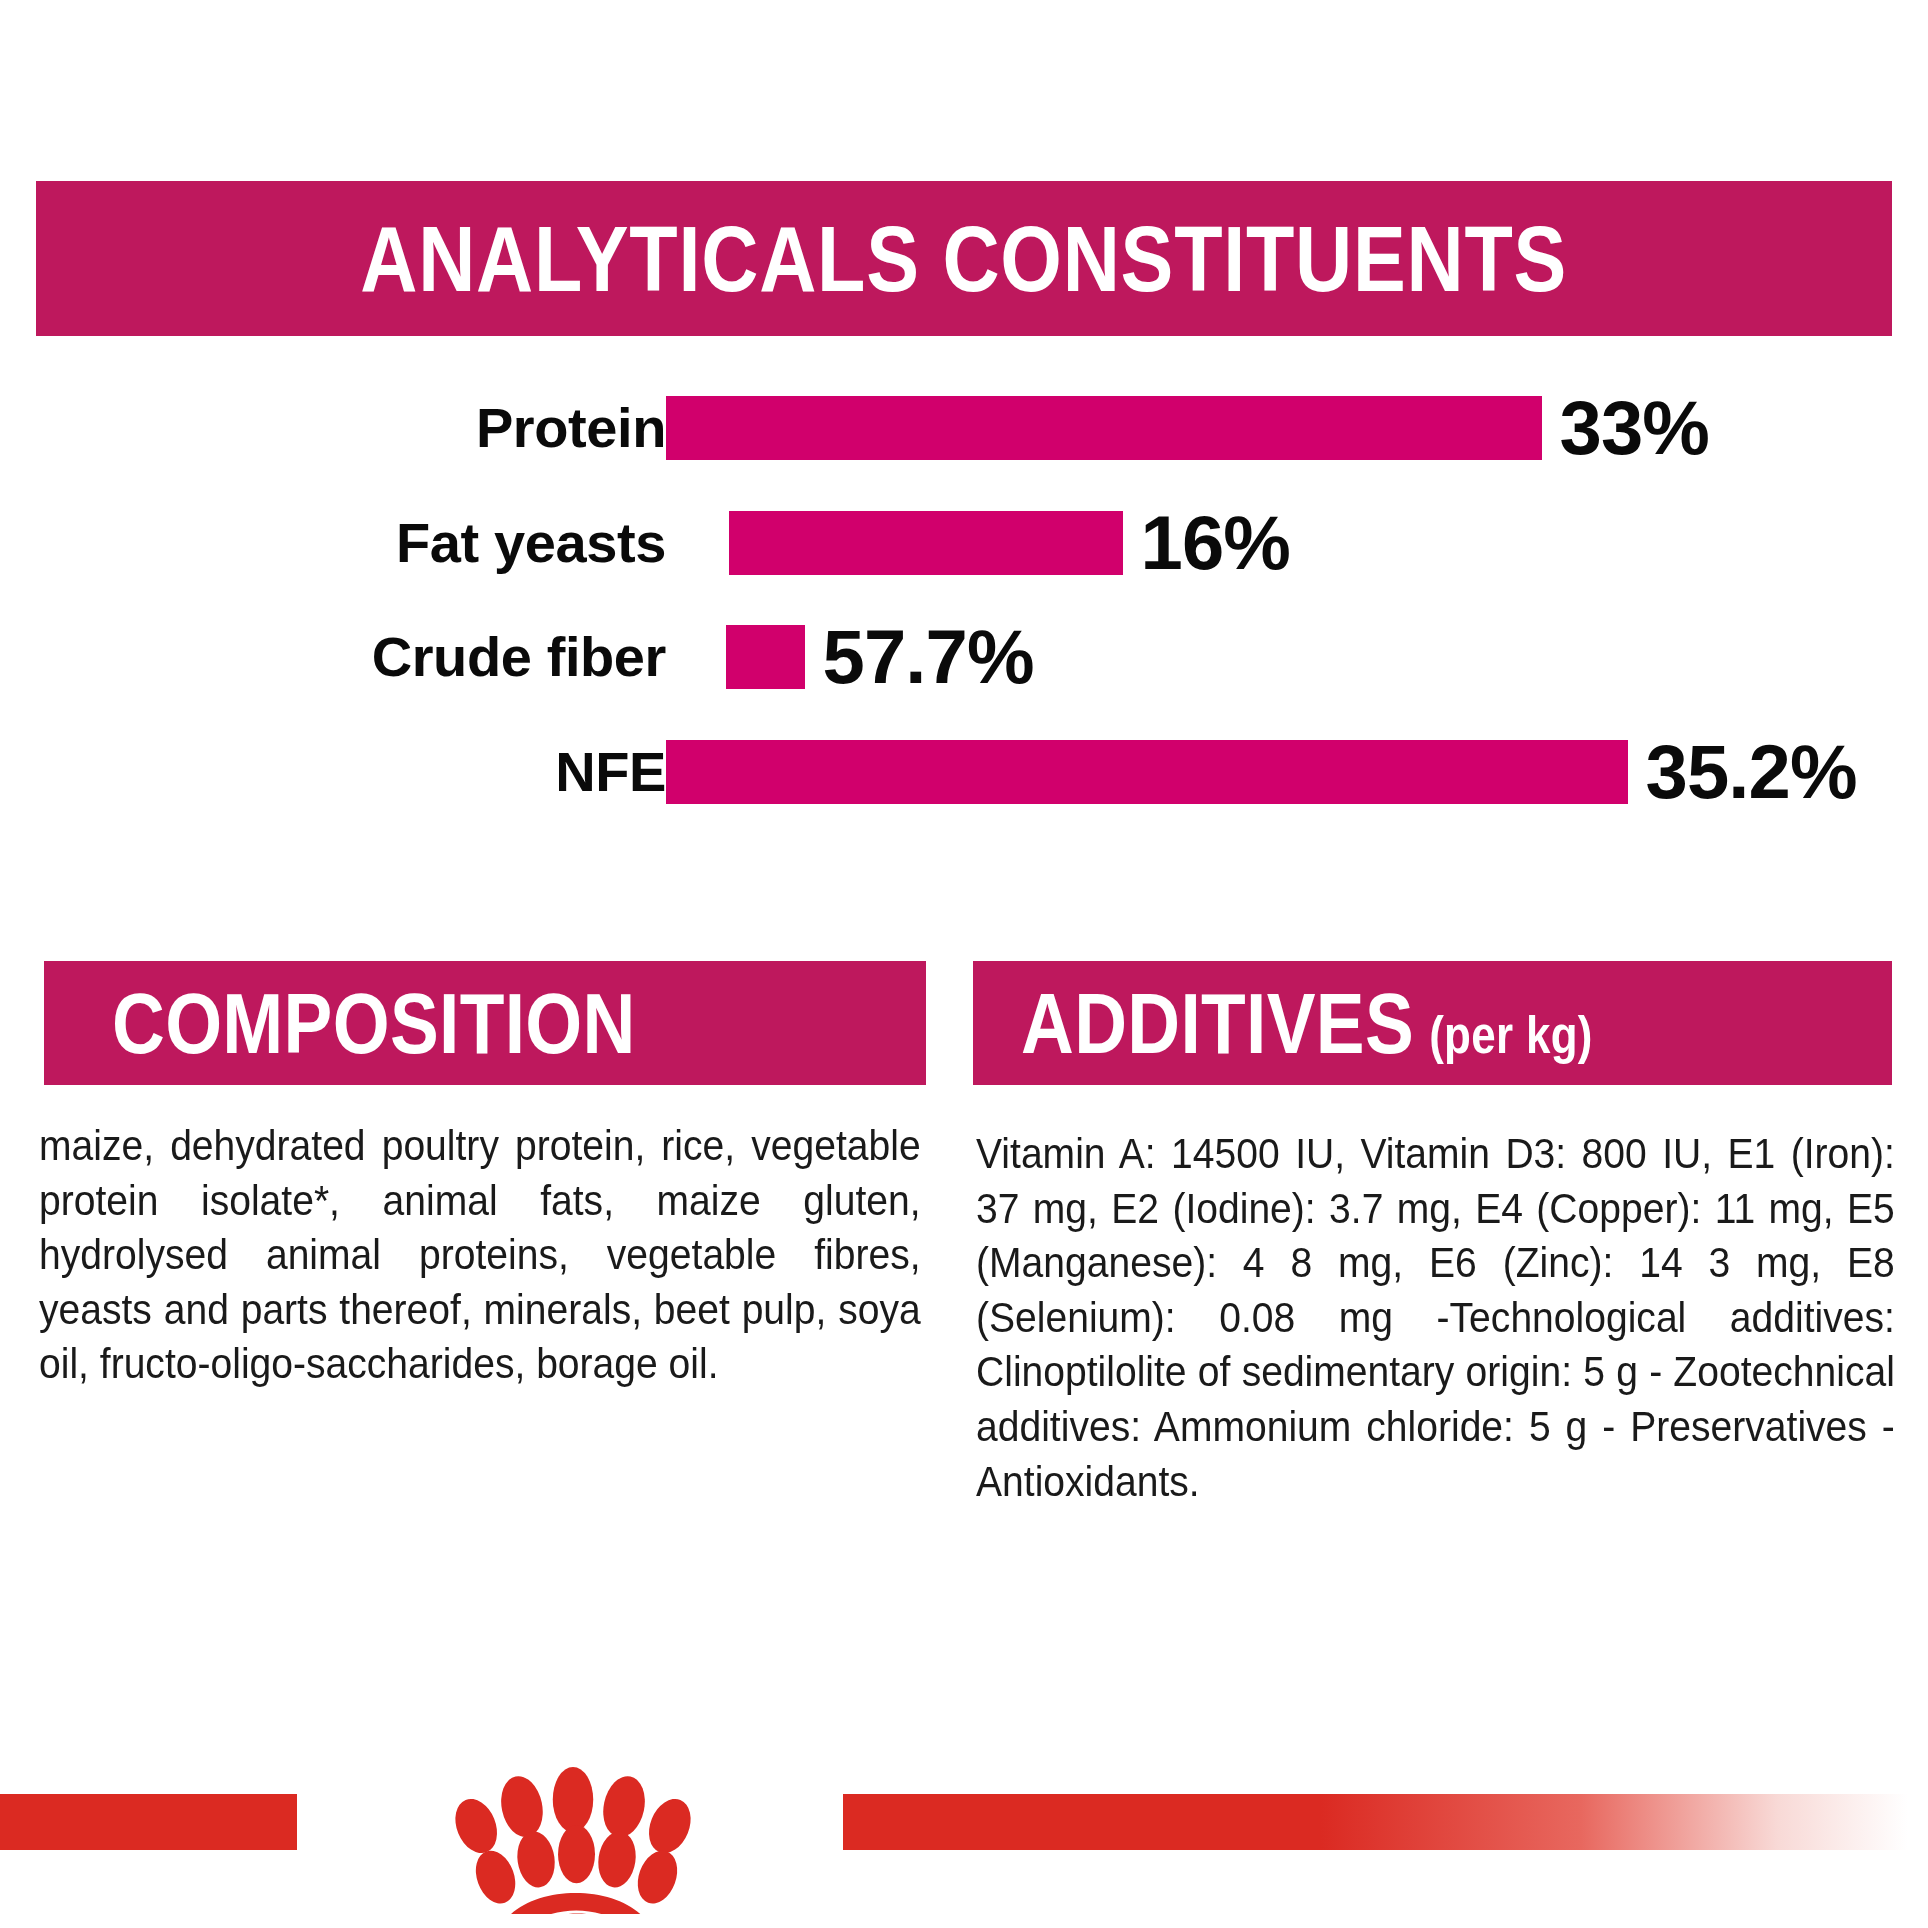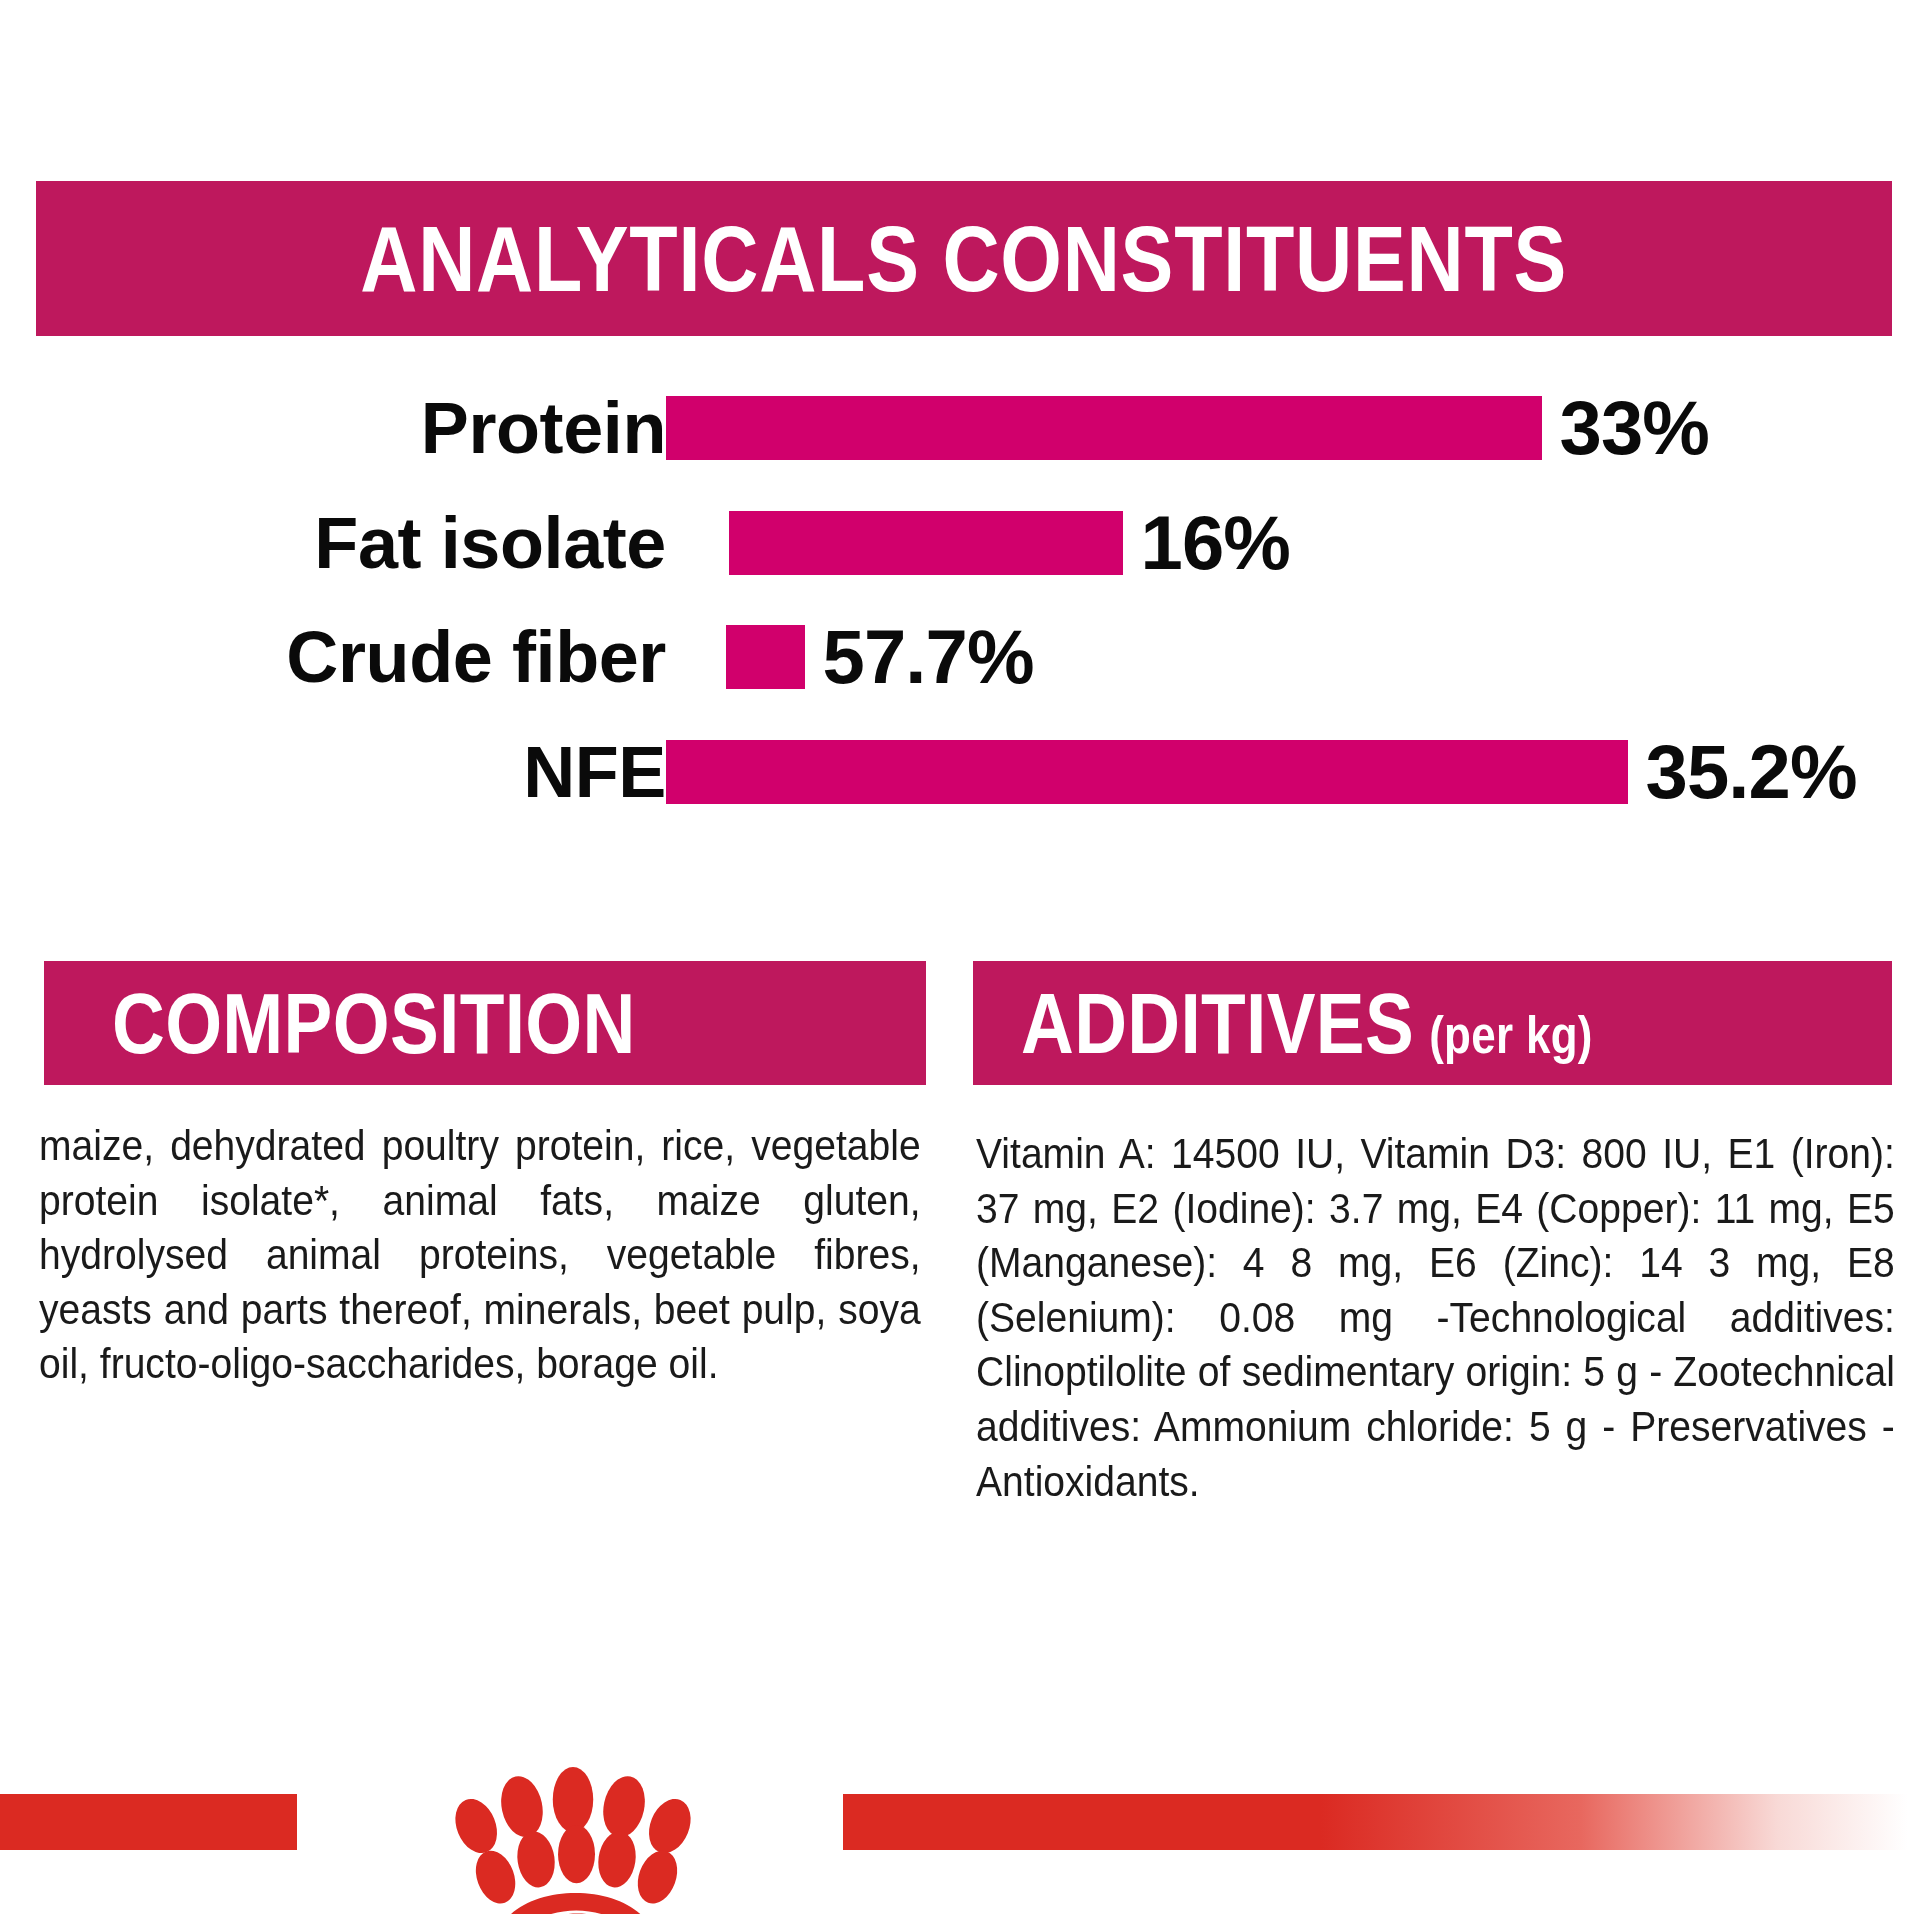--- a/index.html
+++ b/index.html
@@ -96,21 +96,21 @@
     width: 1929px;
     height: 97px;
     display: flex;
     align-items: center;
   }
   .row-label {
     width: 666px;
     text-align: right;
     padding-right: 0px;
     box-sizing: border-box;
-    font-size: 72px;
+    font-size: 56px;
     font-weight: 700;
     color: #0a0a0a;
     letter-spacing: -0.4px;
     line-height: 1;
     white-space: nowrap;
   }
   .bar-wrap {
     position: relative;
     flex: 1;
     height: 100%;
@@ -196,21 +196,21 @@
 
   <div class="chart-row" style="top:0px;">
     <div class="row-label">Protein</div>
     <div class="bar-wrap">
       <div class="bar" style="width:876px;"></div>
       <div class="bar-value">33%</div>
     </div>
   </div>
 
   <div class="chart-row" style="top:115px;">
-    <div class="row-label">Fat isolate</div>
+    <div class="row-label">Fat yeasts</div>
     <div class="bar-wrap">
       <div class="bar" style="margin-left:63px;width:394px;"></div>
       <div class="bar-value">16%</div>
     </div>
   </div>
 
   <div class="chart-row" style="top:229px;align-items:center;">
     <div class="row-label">Crude fiber</div>
     <div class="bar-wrap">
       <div class="bar" style="margin-left:60px;width:79px;"></div>

